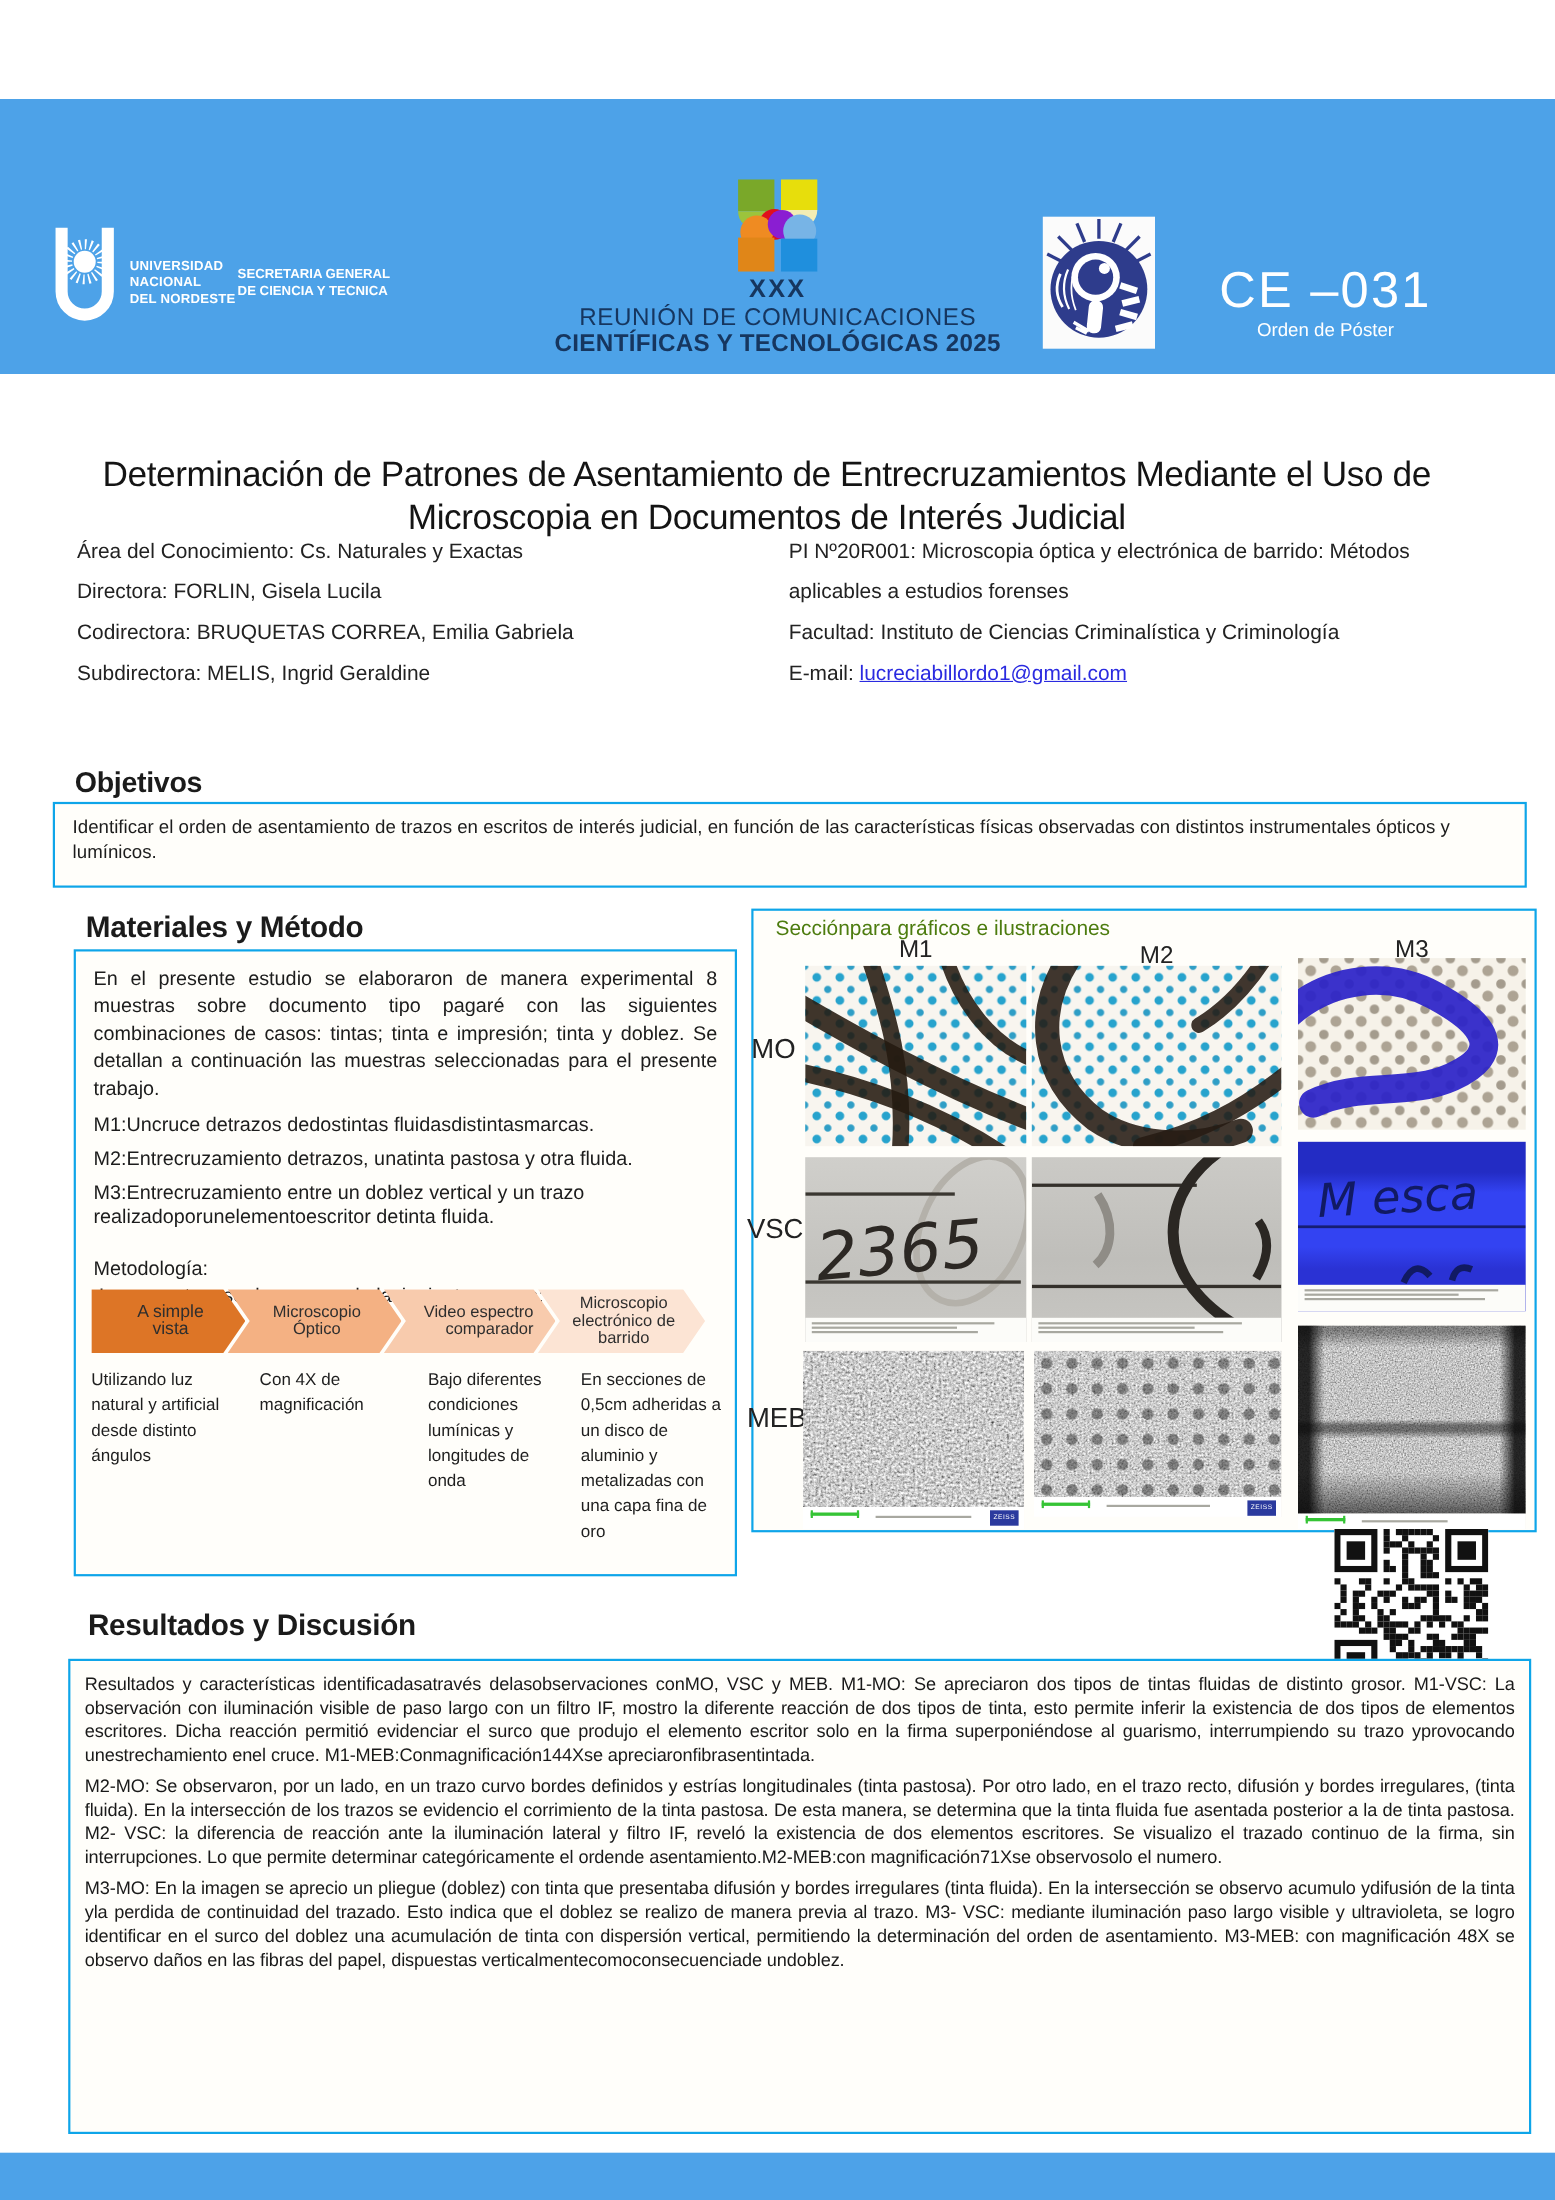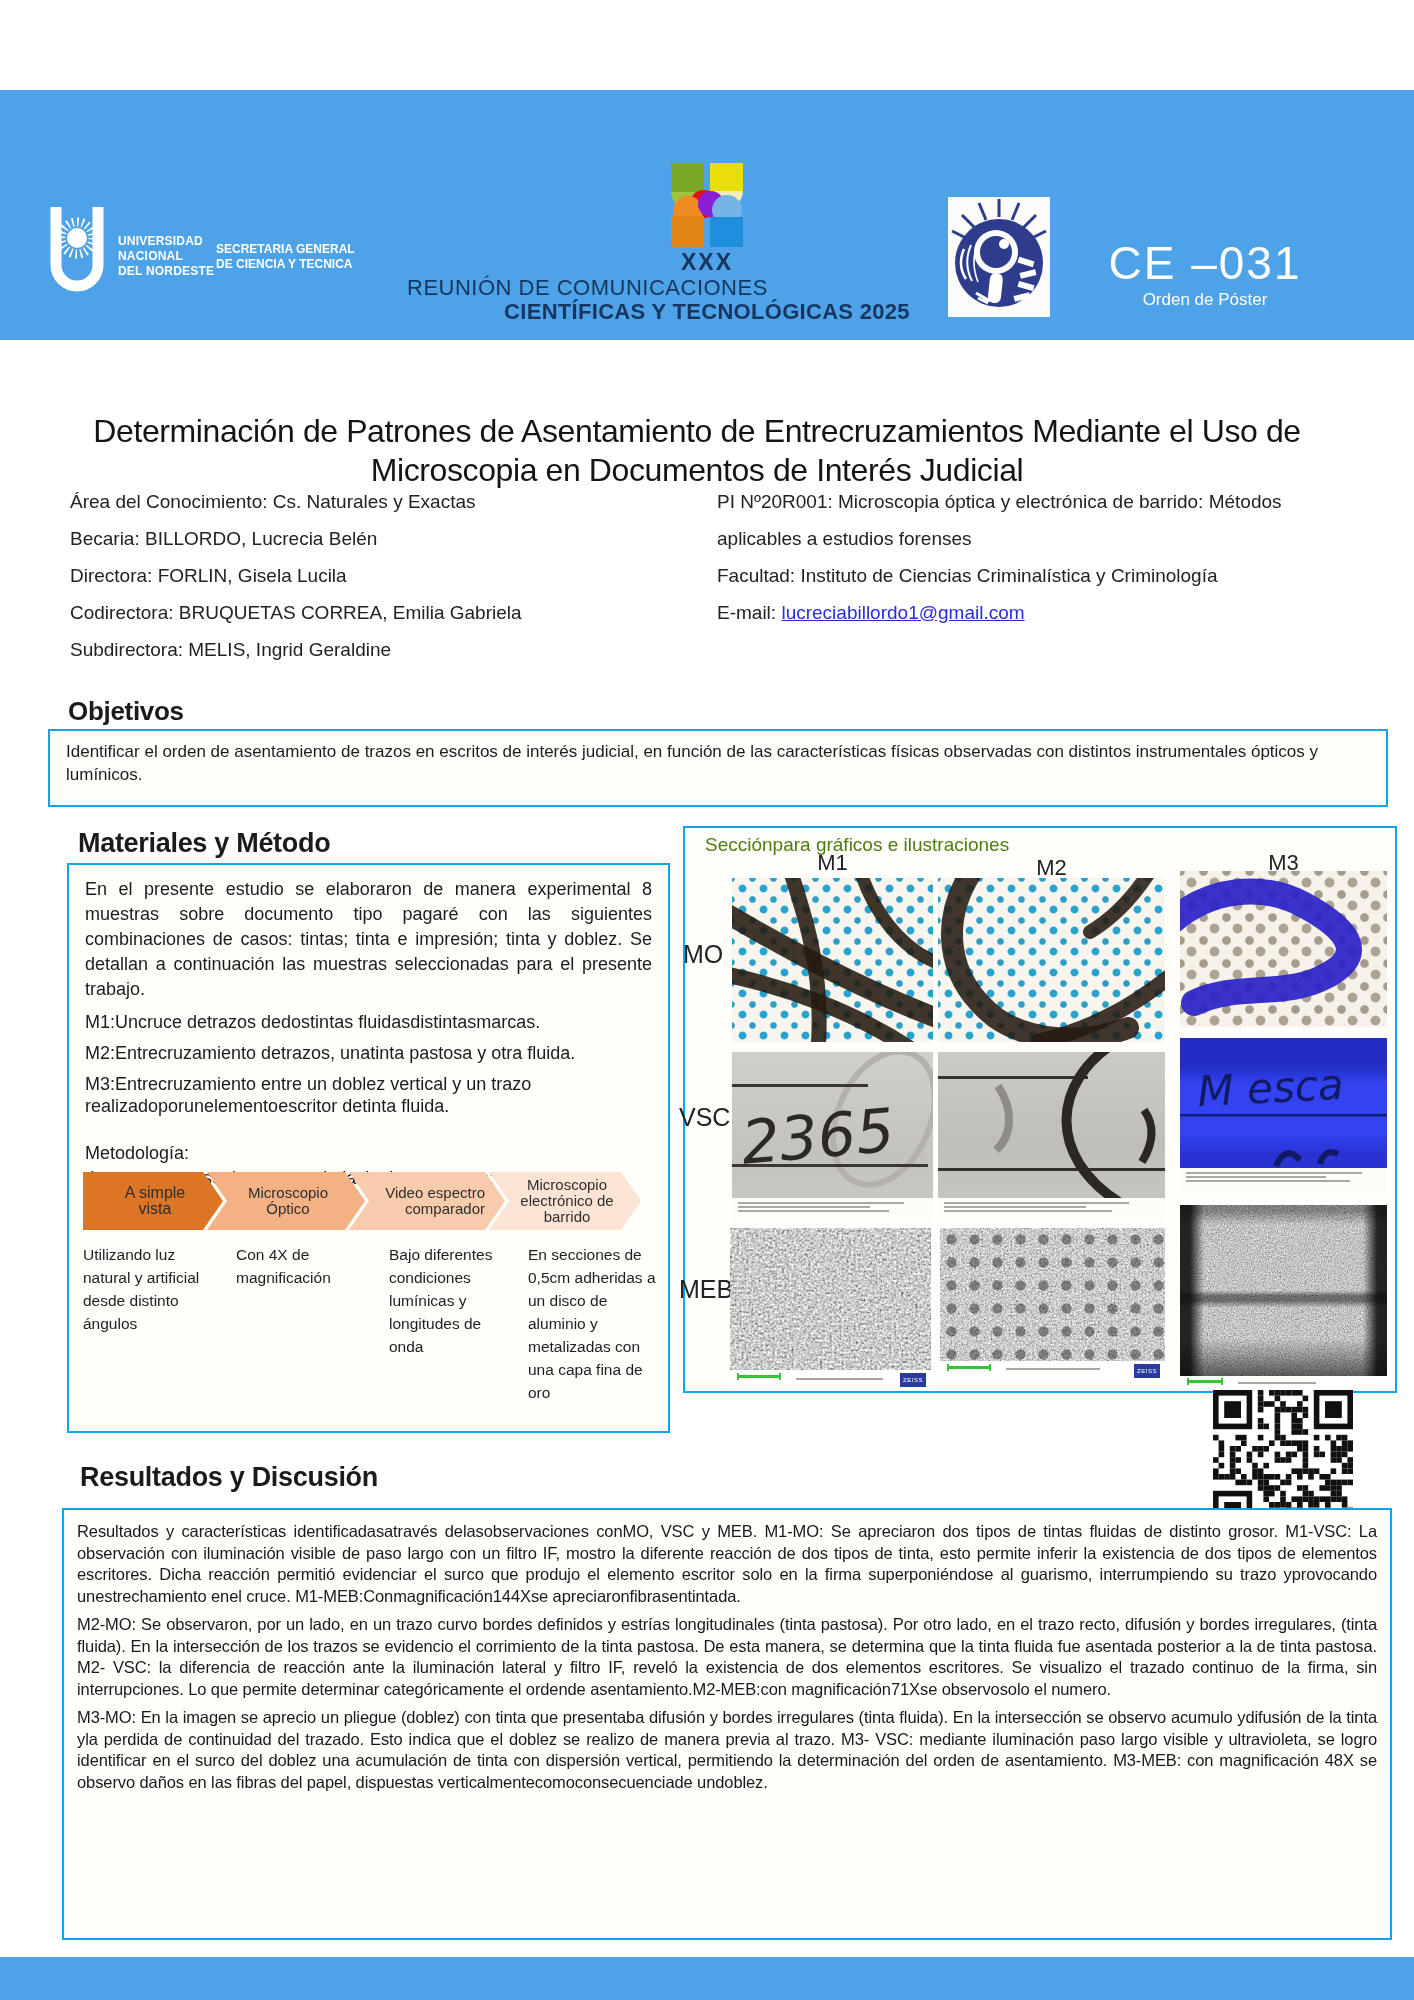--- a/index.html
+++ b/index.html
@@ -7,21 +7,21 @@
           font-family:"Liberation Sans","DejaVu Sans",sans-serif;color:#1c1c1c;overflow:hidden;padding-left:17px;}
   .abs{position:absolute;}
 
   
   .band{left:0;width:1414px;background:#4da2e8;}
   .band.top{top:90px;height:250px;}
   .band.bottom{top:1957px;height:43px;}
   .uni-name{left:118px;top:234px;color:#fff;font-size:12px;font-weight:bold;line-height:15px;letter-spacing:.2px;}
   .secretaria{left:216px;top:242px;color:#fff;font-size:12px;font-weight:bold;line-height:15px;}
   .event-xxx{left:607px;width:200px;top:249px;text-align:center;color:#16365f;font-size:23px;font-weight:700;letter-spacing:2px;}
-  .event-l1{left:407px;width:600px;top:275px;text-align:left;color:#16365f;font-size:22px;letter-spacing:.5px;}
+  .event-l1{left:407px;width:600px;top:275px;text-align:center;color:#16365f;font-size:22px;letter-spacing:.5px;}
   .event-l2{left:407px;width:600px;top:299px;text-align:center;color:#16365f;font-size:22px;font-weight:800;letter-spacing:.3px;}
   .crim-box{left:948px;top:197px;width:102px;height:120px;background:#fbfbfb;}
   .poster-code{left:1085px;width:240px;top:236px;text-align:center;color:#fff;font-size:46px;font-weight:300;letter-spacing:2px;}
   .poster-order{left:1085px;width:240px;top:290px;text-align:center;color:#fff;font-size:17px;}
 
   
   .title{left:30px;width:1334px;top:412px;text-align:center;font-size:32px;line-height:39px;letter-spacing:-.4px;color:#141414;}
   .authors-left{left:70px;top:492px;width:620px;}
   .authors-right{left:717px;top:492px;width:650px;}
   .authors-left p,.authors-right p{margin:0 0 17px;font-size:19px;line-height:20px;color:#222;}
@@ -187,21 +187,20 @@
       <path d="M28,96 l14,8 M30,101 l10,5" stroke="#fff" stroke-width="3"></path>
     </svg>
   </div>
   <div class="abs poster-code">CE –031</div>
   <div class="abs poster-order">Orden de Póster</div>
 
   <div class="abs title">Determinación de Patrones de Asentamiento de Entrecruzamientos Mediante el Uso de Microscopia en Documentos de Interés Judicial</div>
 
   <div class="abs authors-left">
     <p>Área del Conocimiento: Cs. Naturales y Exactas</p>
-    <p>Becaria: BILLORDO, Lucrecia Belén</p>
     <p>Directora: FORLIN, Gisela Lucila</p>
     <p>Codirectora: BRUQUETAS CORREA, Emilia Gabriela</p>
     <p>Subdirectora: MELIS, Ingrid Geraldine</p>
   </div>
   <div class="abs authors-right">
     <p>PI Nº20R001: Microscopia óptica y electrónica de barrido: Métodos</p>
     <p>aplicables a estudios forenses</p>
     <p>Facultad: Instituto de Ciencias Criminalística y Criminología</p>
     <p><span>E-mail: </span><a class="email" href="#">lucreciabillordo1@gmail.com</a></p>
   </div>

